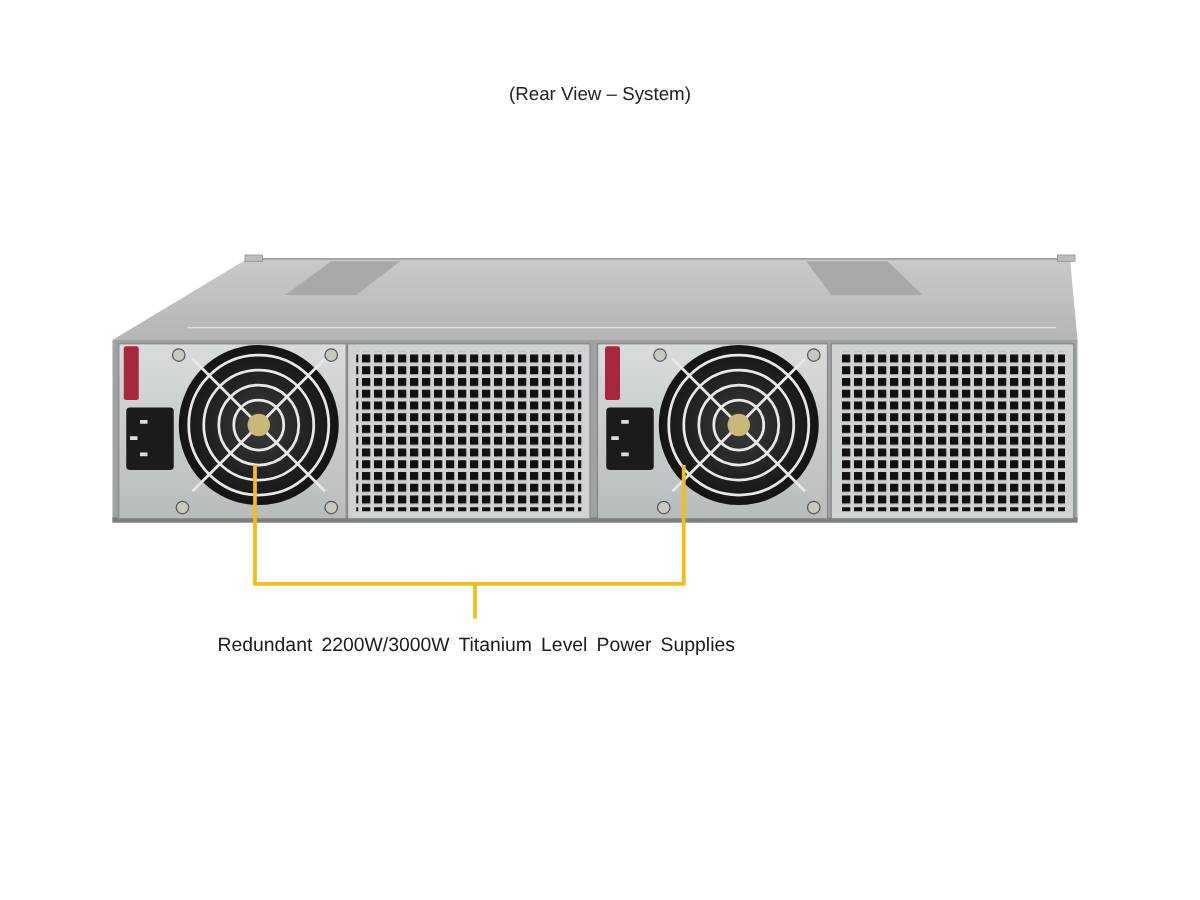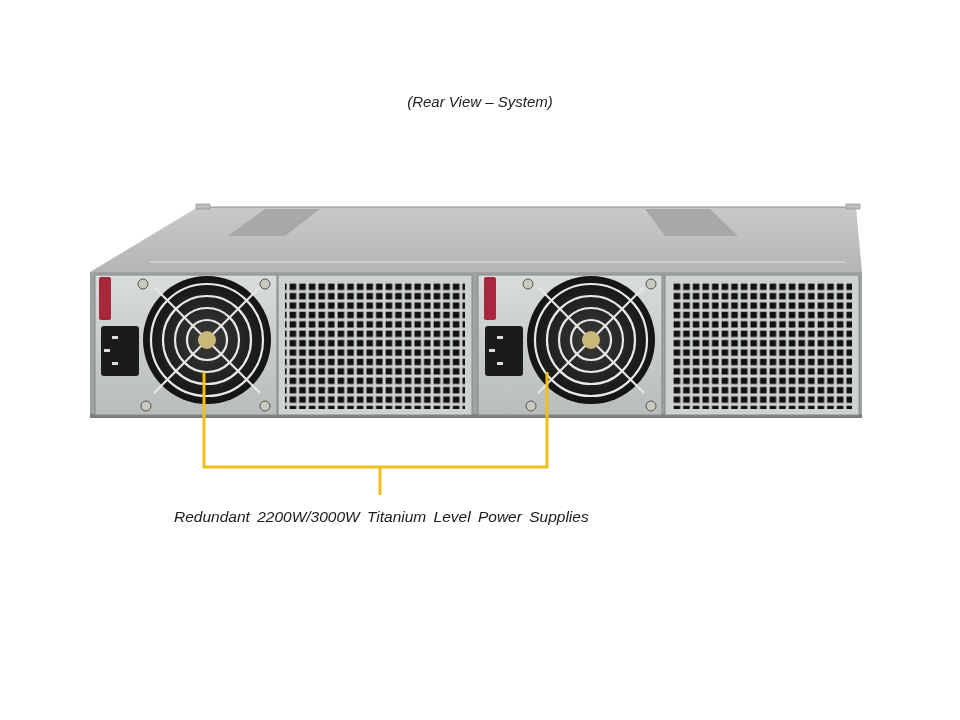--- a/index.html
+++ b/index.html
@@ -1,21 +1,21 @@
 <!DOCTYPE html>
 <html><head>
 <meta charset="utf-8">
 <style>
   html, body { margin:0; padding:0; background:#ffffff; }
   body { width:960px; height:720px; position:relative; overflow:hidden;
          font-family:"Liberation Sans", sans-serif; }
-  .title { position:absolute; left:0; width:960px; top:93px; text-align:center;
-           font-style:italic; font-size:15px; color:#222; }
+  .title { position:absolute; left:0; width:960px; top:67px; text-align:center;
+           font-size:15px; color:#222; }
   .caption { position:absolute; left:174px; top:508px; font-size:15.5px; color:#1a1a1a;
-             word-spacing:3px;font-style:italic; }
+             word-spacing:3px; }
   svg.art { position:absolute; left:0; top:0; }
 </style>
 </head>
 <body>
 
 <div class="title">(Rear View – System)</div>
 
 <svg class="art" width="960" height="720" viewBox="0 0 960 720">
   <defs>
     <linearGradient id="lid" x1="0" y1="0" x2="0" y2="1">

